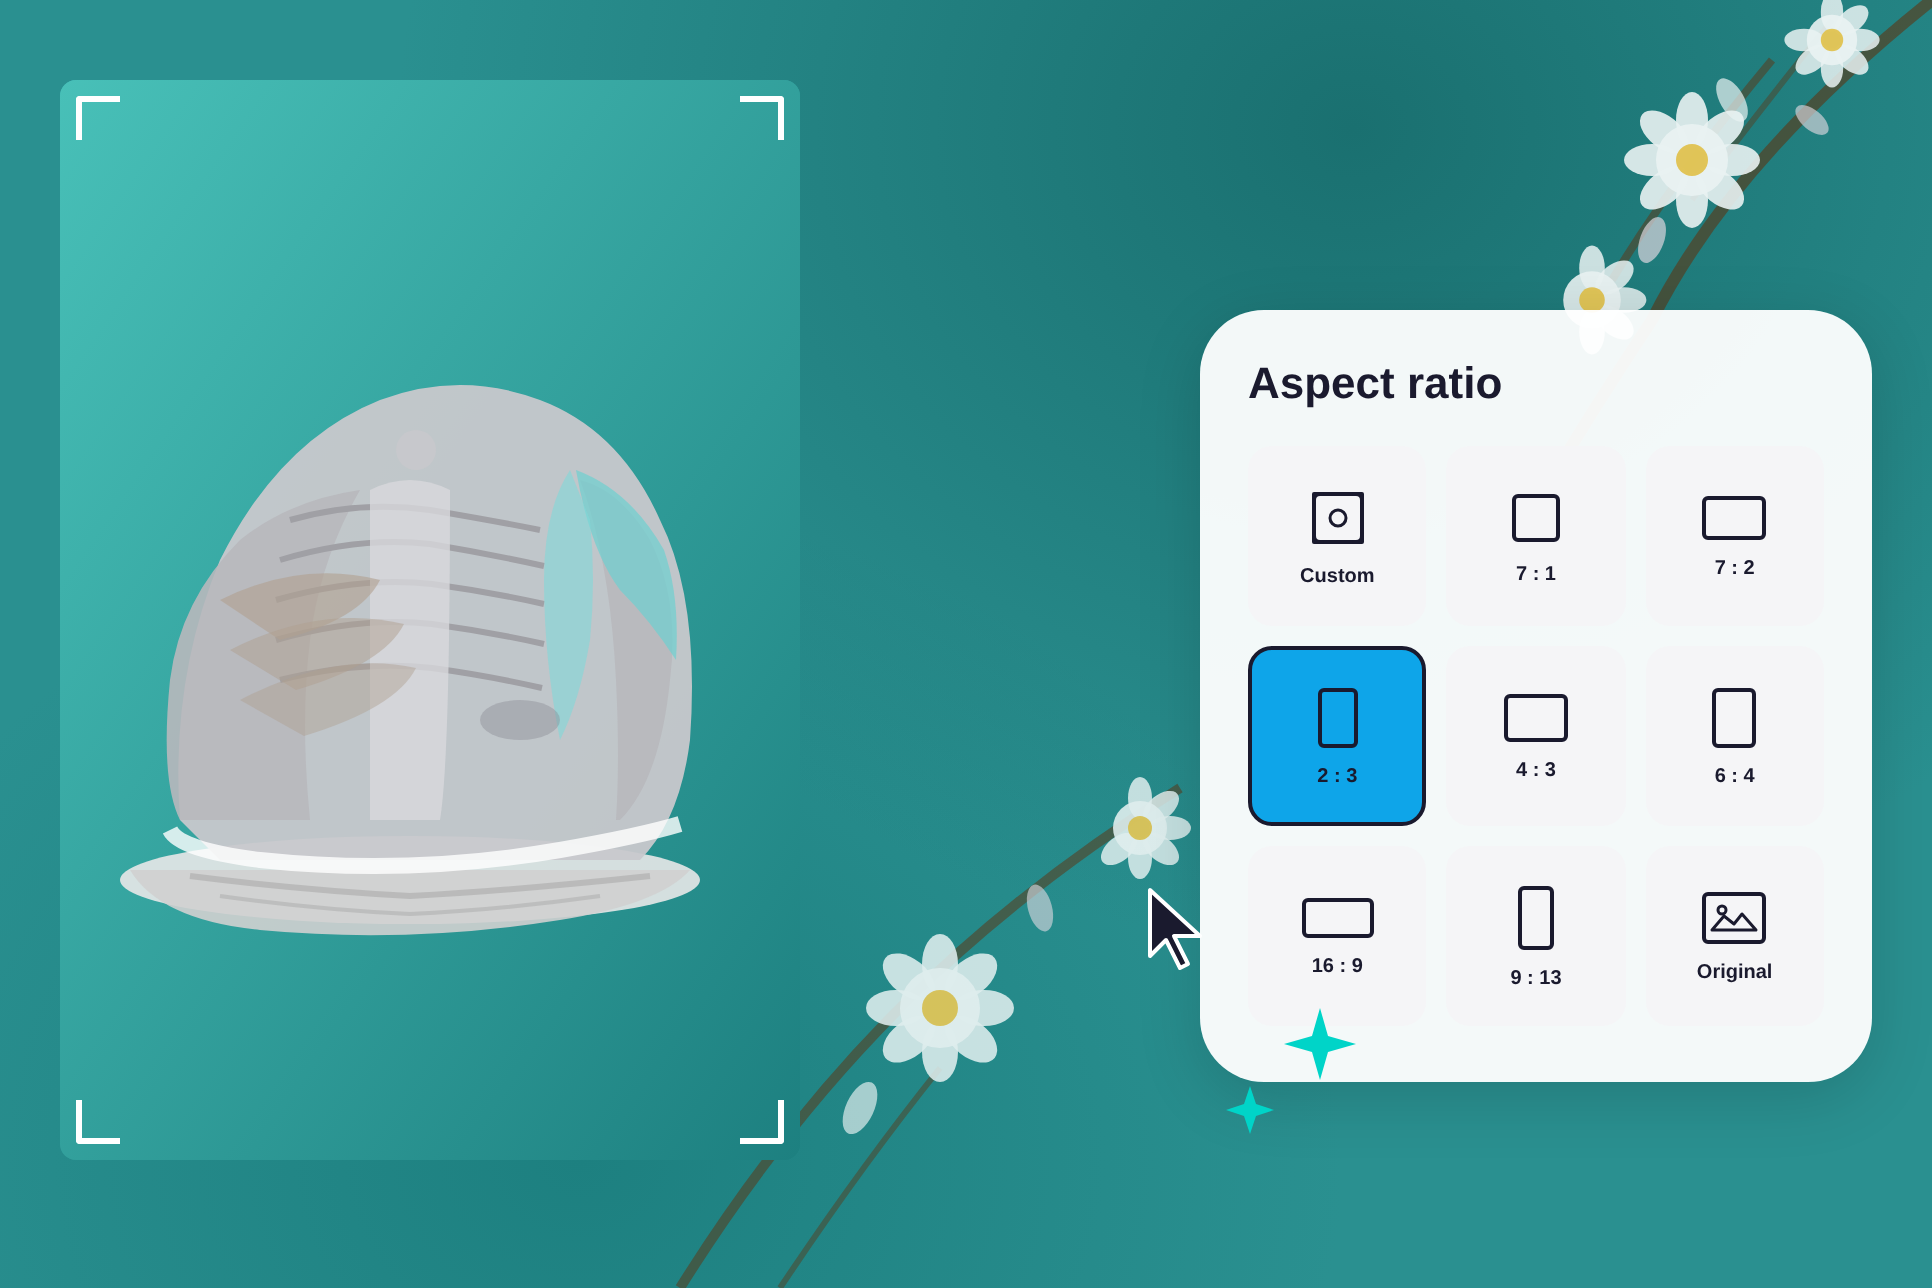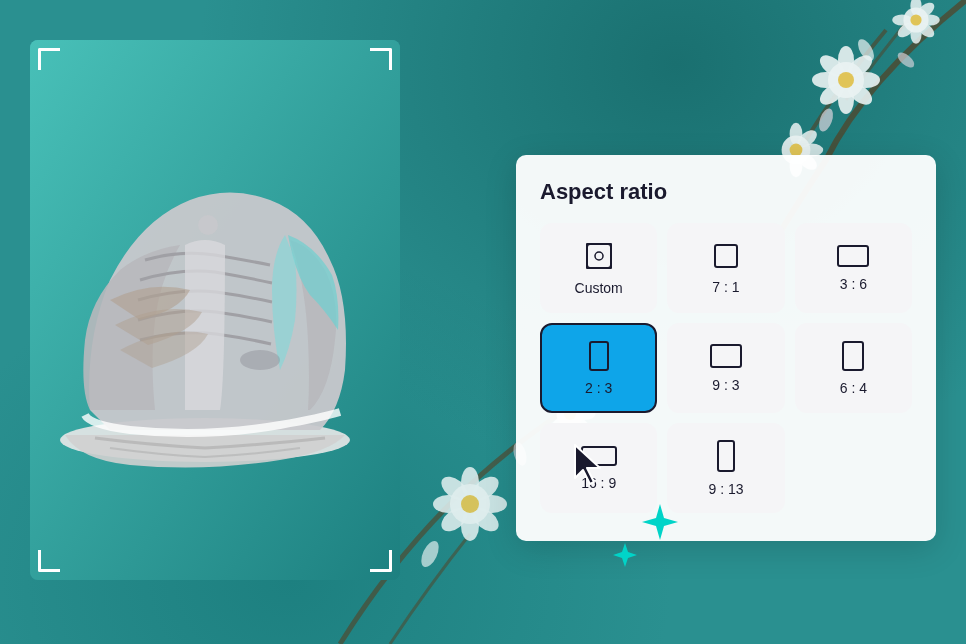--- a/index.html
+++ b/index.html
@@ -75,23 +75,23 @@
     .crop-corner.tl { top: 8px; left: 8px; border-width: 3px 0 0 3px; border-radius: 2px 0 0 0; }
     .crop-corner.tr { top: 8px; right: 8px; border-width: 3px 3px 0 0; border-radius: 0 2px 0 0; }
     .crop-corner.bl { bottom: 8px; left: 8px; border-width: 0 0 3px 3px; border-radius: 0 0 0 2px; }
     .crop-corner.br { bottom: 8px; right: 8px; border-width: 0 3px 3px 0; border-radius: 0 0 2px 0; }
 
     
     #aspect-panel {
       position: absolute;
       right: 30px;
       top: 155px;
-      width: 420px;
+      width: 336px;
       background: rgba(255,255,255,0.95);
-      border-radius: 10px;
+      border-radius: 32px;
       padding: 24px 24px 28px;
       box-shadow: 0 8px 32px rgba(0,0,0,0.15);
       z-index: 20;
     }
 
     #panel-title {
       font-size: 22px;
       font-weight: 600;
       color: #1a1a2e;
       margin-bottom: 18px;
@@ -117,22 +117,22 @@
       transition: all 0.15s;
       min-height: 90px;
     }
 
     .ratio-item.selected {
       border-color: #1a1a2e;
       background: #0ea5e9;
     }
 
     .ratio-label {
-      font-size: 14px;
-      font-weight: 400;
+      font-size: 10px;
+      font-weight: 700;
       color: #1a1a2e;
       margin-top: 8px;
     }
 
     
     .icon-svg {
       display: flex;
       align-items: center;
       justify-content: center;
     }
@@ -320,39 +320,39 @@
       </div>
       <div class="ratio-label">7 : 1</div>
     </div>
 
     <div class="ratio-item">
       <div class="icon-svg">
         <svg width="34" height="24" viewBox="0 0 34 24" fill="none" xmlns="http://www.w3.org/2000/svg">
           <rect x="2" y="2" width="30" height="20" rx="2" stroke="#1a1a2e" stroke-width="2" fill="none"></rect>
         </svg>
       </div>
-      <div class="ratio-label">3 : 6</div>
+      <div class="ratio-label">7 : 2</div>
     </div>
 
     <div class="ratio-item selected">
       <div class="icon-svg">
         <svg width="22" height="32" viewBox="0 0 22 32" fill="none" xmlns="http://www.w3.org/2000/svg">
           <rect x="2" y="2" width="18" height="28" rx="2" stroke="#1a1a2e" stroke-width="2" fill="none"></rect>
         </svg>
       </div>
       <div class="ratio-label">2 : 3</div>
     </div>
 
     <div class="ratio-item">
       <div class="icon-svg">
         <svg width="34" height="26" viewBox="0 0 34 26" fill="none" xmlns="http://www.w3.org/2000/svg">
           <rect x="2" y="2" width="30" height="22" rx="2" stroke="#1a1a2e" stroke-width="2" fill="none"></rect>
         </svg>
       </div>
-      <div class="ratio-label">9 : 3</div>
+      <div class="ratio-label">4 : 3</div>
     </div>
 
     <div class="ratio-item">
       <div class="icon-svg">
         <svg width="24" height="32" viewBox="0 0 24 32" fill="none" xmlns="http://www.w3.org/2000/svg">
           <rect x="2" y="2" width="20" height="28" rx="2" stroke="#1a1a2e" stroke-width="2" fill="none"></rect>
         </svg>
       </div>
       <div class="ratio-label">6 : 4</div>
     </div>
@@ -368,20 +368,31 @@
 
     <div class="ratio-item">
       <div class="icon-svg">
         <svg width="20" height="34" viewBox="0 0 20 34" fill="none" xmlns="http://www.w3.org/2000/svg">
           <rect x="2" y="2" width="16" height="30" rx="2" stroke="#1a1a2e" stroke-width="2" fill="none"></rect>
         </svg>
       </div>
       <div class="ratio-label">9 : 13</div>
     </div>
 
+    <div class="ratio-item">
+      <div class="icon-svg">
+        <svg width="34" height="28" viewBox="0 0 34 28" fill="none" xmlns="http://www.w3.org/2000/svg">
+          <rect x="2" y="2" width="30" height="24" rx="2" stroke="#1a1a2e" stroke-width="2" fill="none"></rect>
+
+          <path d="M6,20 L12,13 L17,17 L21,12 L28,20 Z" stroke="#1a1a2e" stroke-width="1.5" fill="none" stroke-linejoin="round"></path>
+          <circle cx="11" cy="10" r="2" stroke="#1a1a2e" stroke-width="1.5" fill="none"></circle>
+        </svg>
+      </div>
+      <div class="ratio-label">Original</div>
+    </div>
 
   </div>
 </div>
 
 <div id="cursor">
   <svg width="40" height="46" viewBox="0 0 40 46" fill="none" xmlns="http://www.w3.org/2000/svg">
     <path d="M5,5 L5,38 L13,30 L20,44 L24,42 L17,28 L30,28 Z" fill="#1a1a2e" stroke="white" stroke-width="2" stroke-linejoin="round"></path>
   </svg>
 </div>
 

